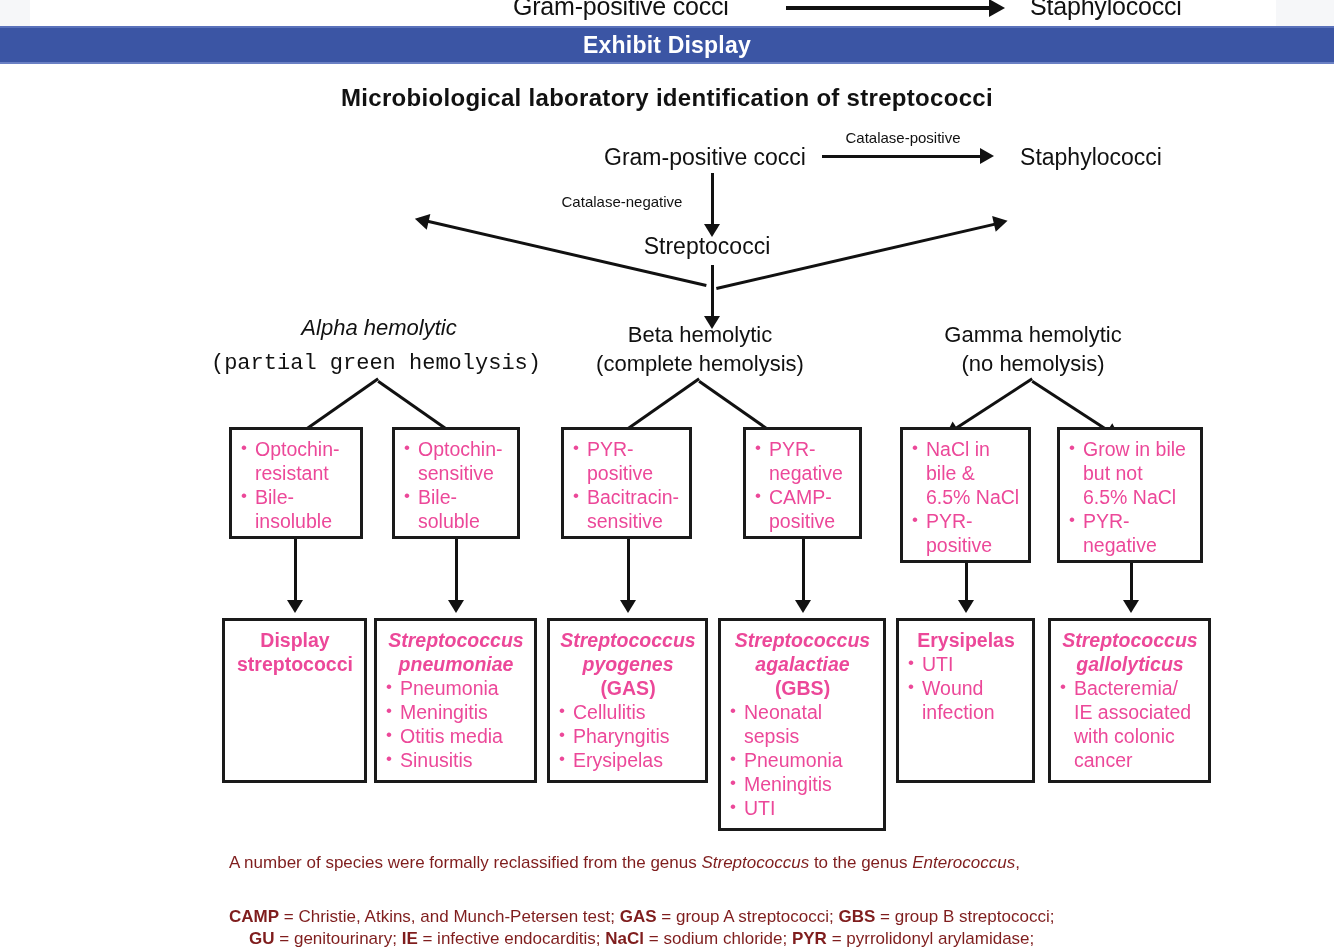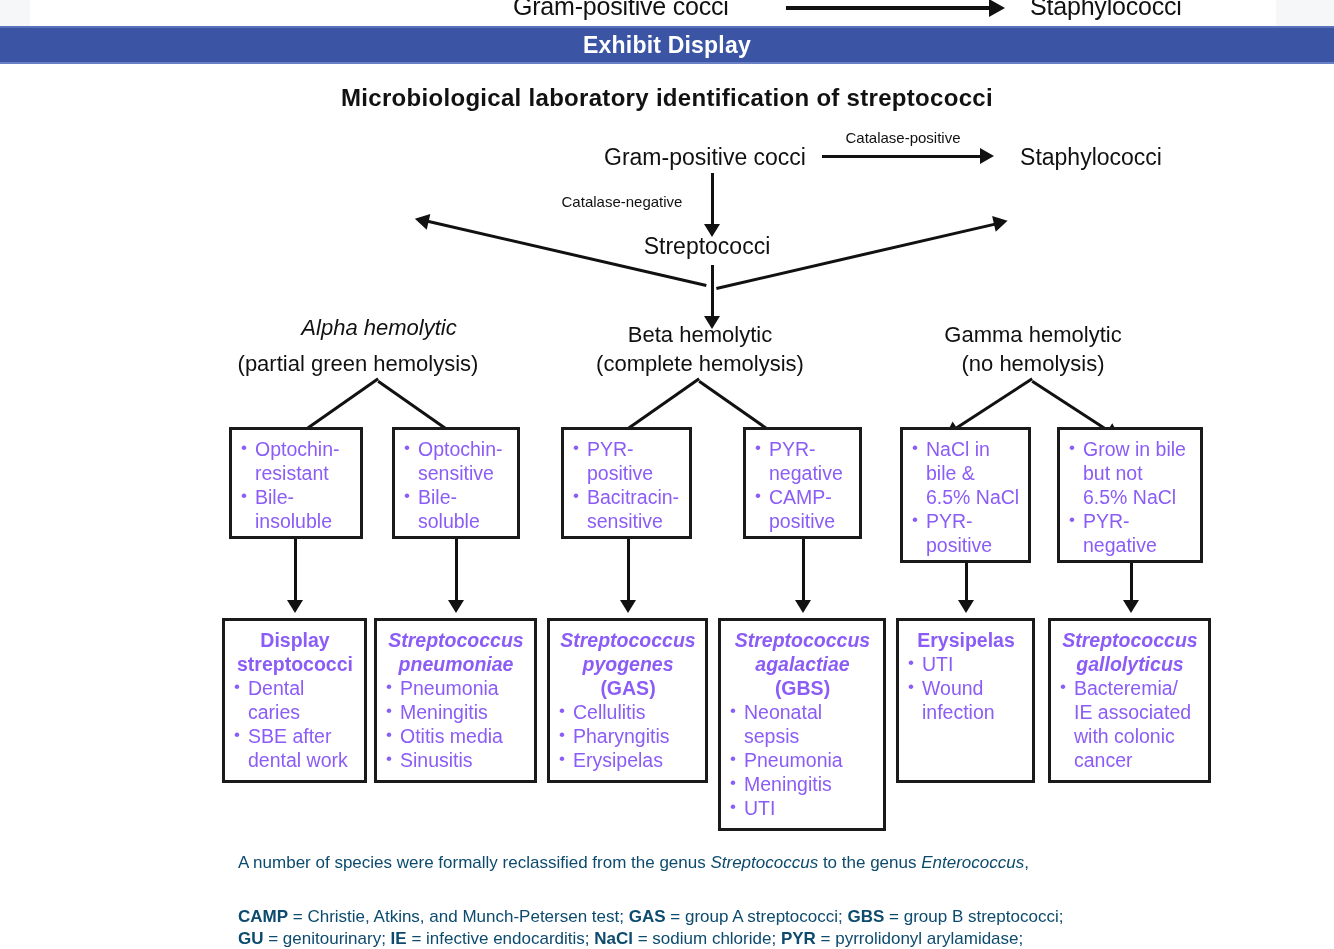--- a/index.html
+++ b/index.html
@@ -110,37 +110,37 @@
 
   
   .box {
     position: absolute;
     border: 3px solid #1a1a1a;
     background: #fff;
     box-sizing: border-box;
     padding: 7px 8px 7px 9px;
     font-size: 19.5px;
     line-height: 24px;
-    color: #8b5cf6;
+    color: #ec4899;
   }
   .box ul { margin: 0; padding: 0; list-style: none; }
   .box li { position: relative; padding-left: 14px; }
   .box li::before {
     content: "\2022"; position: absolute; left: 0; top: -1px;
     font-size: 17px;
   }
   .box .hdr {
     text-align: center; font-weight: bold; line-height: 24px;
   }
   .box .hdr.ital { font-style: italic; }
 
   
   .note {
-    position: absolute; left: 238px;
-    font-size: 17px; line-height: 22px; color: #0c4a6e;
+    position: absolute; left: 229px;
+    font-size: 17px; line-height: 22px; color: #7f1d1d; text-align: center;
   }
   .note i { font-style: italic; }
   .note b { font-weight: bold; }
 </style>
 </head>
 <body>
 
 <div id="bg-strip">
   <div class="gutter-l"></div>
   <div class="gutter-r"></div>
@@ -182,21 +182,21 @@
 
   <div class="ln vline" style="left:711px; top:221px; height:35px;"></div>
   <div class="arrowhead-down" style="left:704px; top:250px;"></div>
 
   <div class="diag" style="left:716px; top:221px; width:295px; transform:rotate(-13deg);">
     <div class="bar" style="width:295px;"></div>
     <div class="head" style="left:285px;"></div>
   </div>
 
   <div class="t cat-lbl c" style="left:379px; top:248px;font-style:italic;">Alpha hemolytic</div>
-  <div class="t cat-lbl c" style="left:358px; top:284px;">(partial green hemolysis)</div>
+  <div class="t cat-lbl c" style="left:376px; top:284px;font-family:Liberation Mono, monospace;">(partial green hemolysis)</div>
 
   <div class="t cat-lbl c" style="left:700px; top:255px;">Beta hemolytic</div>
   <div class="t cat-lbl c" style="left:700px; top:284px;">(complete hemolysis)</div>
 
   <div class="t cat-lbl c" style="left:1033px; top:255px;">Gamma hemolytic</div>
   <div class="t cat-lbl c" style="left:1033px; top:284px;">(no hemolysis)</div>
 
   <div class="diag" style="left:379px; top:314px; width:105px; transform:rotate(145deg);">
     <div class="bar" style="width:105px;"></div>
       <div class="head" style="left:95px;"></div>
@@ -282,24 +282,20 @@
   <div class="arrowhead-down" style="left:958px; top:534px;"></div>
 
   <div class="ln vline" style="left:1130px; top:497px; height:43px;"></div>
   <div class="arrowhead-down" style="left:1123px; top:534px;"></div>
 
   <div class="box" style="left:222px; top:552px; width:145px; height:165px;">
     <div class="hdr">
       <span>Display</span><br>
       <span>streptococci</span>
     </div>
-    <ul>
-      <li><span>Dental</span><br><span>caries</span></li>
-      <li><span>SBE after</span><br><span>dental work</span></li>
-    </ul>
   </div>
 
   <div class="box" style="left:374px; top:552px; width:163px; height:165px;">
     <div class="hdr ital">
       <span>Streptococcus</span><br>
       <span>pneumoniae</span>
     </div>
     <ul>
       <li>Pneumonia</li>
       <li>Meningitis</li>

